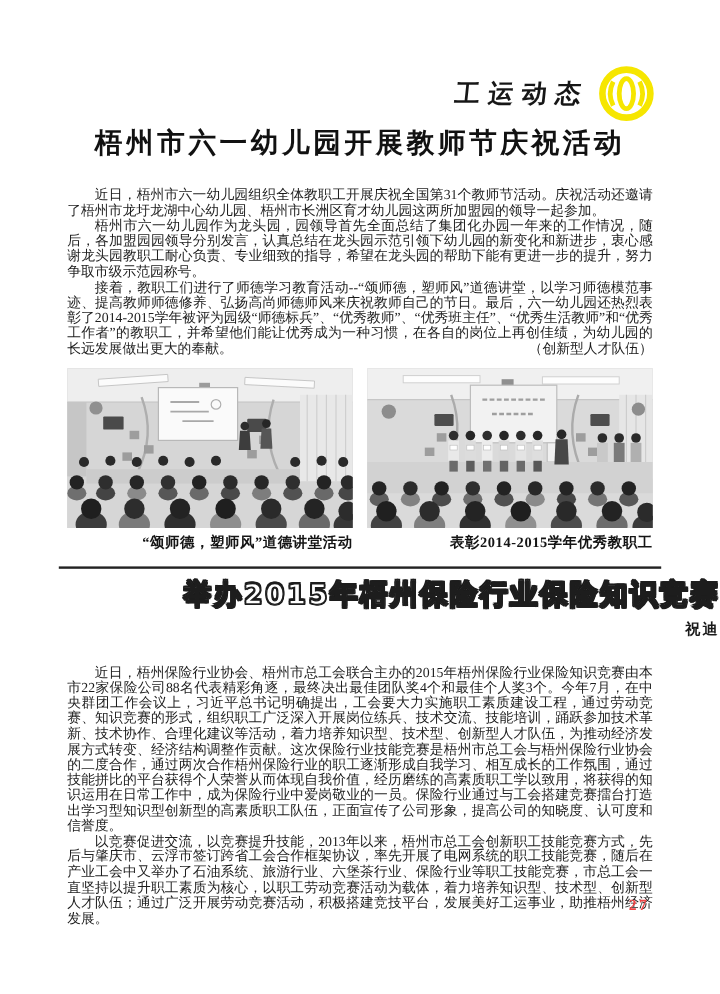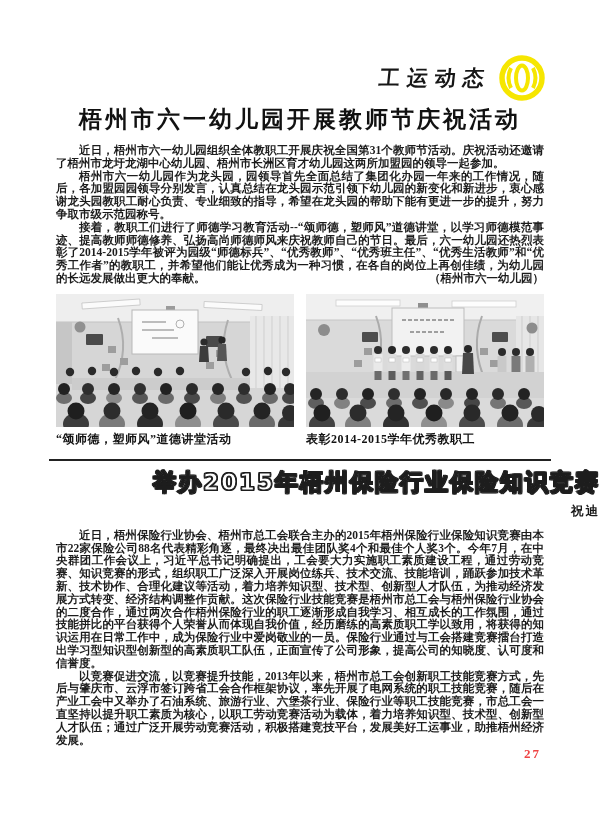--- a/index.html
+++ b/index.html
@@ -20,33 +20,33 @@
     transform:skewX(-6deg); color:#161616; white-space:nowrap;
   }
   .union-logo { width:48px; height:48px; display:block; }
 
   
   .title-brush {
     margin:0; padding-top:104px; text-align:center;
     font-size:23px; font-weight:900; letter-spacing:3px; color:#111;
   }
   .body-text {
-    width:488px; margin:9px auto 0; font-size:11.5px; line-height:12.8px;
-    text-align:justify; color:#1c1c1c;font-weight:bold;
+    width:488px; margin:22px auto 0; font-size:11.5px; line-height:12.8px;
+    text-align:justify; color:#1c1c1c;
   }
   .body-text p { margin:0; text-indent:2em; }
   .attr-inline { float:right; text-indent:0; }
   .attribution { width:488px; margin:0 auto; text-align:right; font-size:11.5px; line-height:13px; }
 
   
   .photos { width:488px; margin:9px auto 0; display:flex; justify-content:space-between; }
   .photo-block { width:238px; margin:0; }
   .photo-frame { width:238px; height:133px; display:block; background:#d6d6d6; }
   .photo-caption {
-    text-align:left; font-weight:bold; font-size:12px; margin-top:4px;
+    text-align:right; font-weight:bold; font-size:12px; margin-top:4px;
     letter-spacing:0.5px; color:#141414;
   }
 
   
   .divider { width:502px; margin:11px auto 0; border-top:2.5px solid #222; height:0; }
 
   
   .title-outline {
     margin:6px 0 0; text-align:right;
     font-family:"DejaVu Sans","Liberation Sans",sans-serif;
@@ -77,21 +77,21 @@
       <path d="M13 14 Q8 24 13 34" fill="none" stroke="#f6e600" stroke-width="4"></path>
       <path d="M35 14 Q40 24 35 34" fill="none" stroke="#f6e600" stroke-width="4"></path>
     </svg>
   </header>
 
   <section>
     <h1 class="title-brush">梧州市六一幼儿园开展教师节庆祝活动</h1>
     <div class="body-text">
       <p>近日，梧州市六一幼儿园组织全体教职工开展庆祝全国第31个教师节活动。庆祝活动还邀请了梧州市龙圩龙湖中心幼儿园、梧州市长洲区育才幼儿园这两所加盟园的领导一起参加。</p>
       <p>梧州市六一幼儿园作为龙头园，园领导首先全面总结了集团化办园一年来的工作情况，随后，各加盟园园领导分别发言，认真总结在龙头园示范引领下幼儿园的新变化和新进步，衷心感谢龙头园教职工耐心负责、专业细致的指导，希望在龙头园的帮助下能有更进一步的提升，努力争取市级示范园称号。</p>
-      <p><span>接着，教职工们进行了师德学习教育活动--“颂师德，塑师风”道德讲堂，以学习师德模范事迹、提高教师师德修养、弘扬高尚师德师风来庆祝教师自己的节日。最后，六一幼儿园还热烈表彰了2014-2015学年被评为园级“师德标兵”、“优秀教师”、“优秀班主任”、“优秀生活教师”和“优秀工作者”的教职工，并希望他们能让优秀成为一种习惯，在各自的岗位上再创佳绩，为幼儿园的长远发展做出更大的奉献。</span><span class="attr-inline">（梧州市六一幼儿园）</span></p>
+      <p><span>接着，教职工们进行了师德学习教育活动--“颂师德，塑师风”道德讲堂，以学习师德模范事迹、提高教师师德修养、弘扬高尚师德师风来庆祝教师自己的节日。最后，六一幼儿园还热烈表彰了2014-2015学年被评为园级“师德标兵”、“优秀教师”、“优秀班主任”、“优秀生活教师”和“优秀工作者”的教职工，并希望他们能让优秀成为一种习惯，在各自的岗位上再创佳绩，为幼儿园的长远发展做出更大的奉献。</span><span class="attr-inline">（创新型人才队伍）</span></p>
     </div>
 
     <div class="photos">
 
       <figure class="photo-block">
         <svg class="photo-frame" viewBox="0 0 238 133" aria-hidden="true">
           <rect width="238" height="133" fill="#d6d6d6"></rect>
           <rect width="238" height="28" fill="#eeeeee"></rect>
           <line x1="0" y1="28" x2="238" y2="28" stroke="#c2c2c2"></line>
           <rect x="26" y="7" width="58" height="6" fill="#fbfbfb" stroke="#c5c5c5" stroke-width="0.8" transform="rotate(-4 55 10)"></rect>

